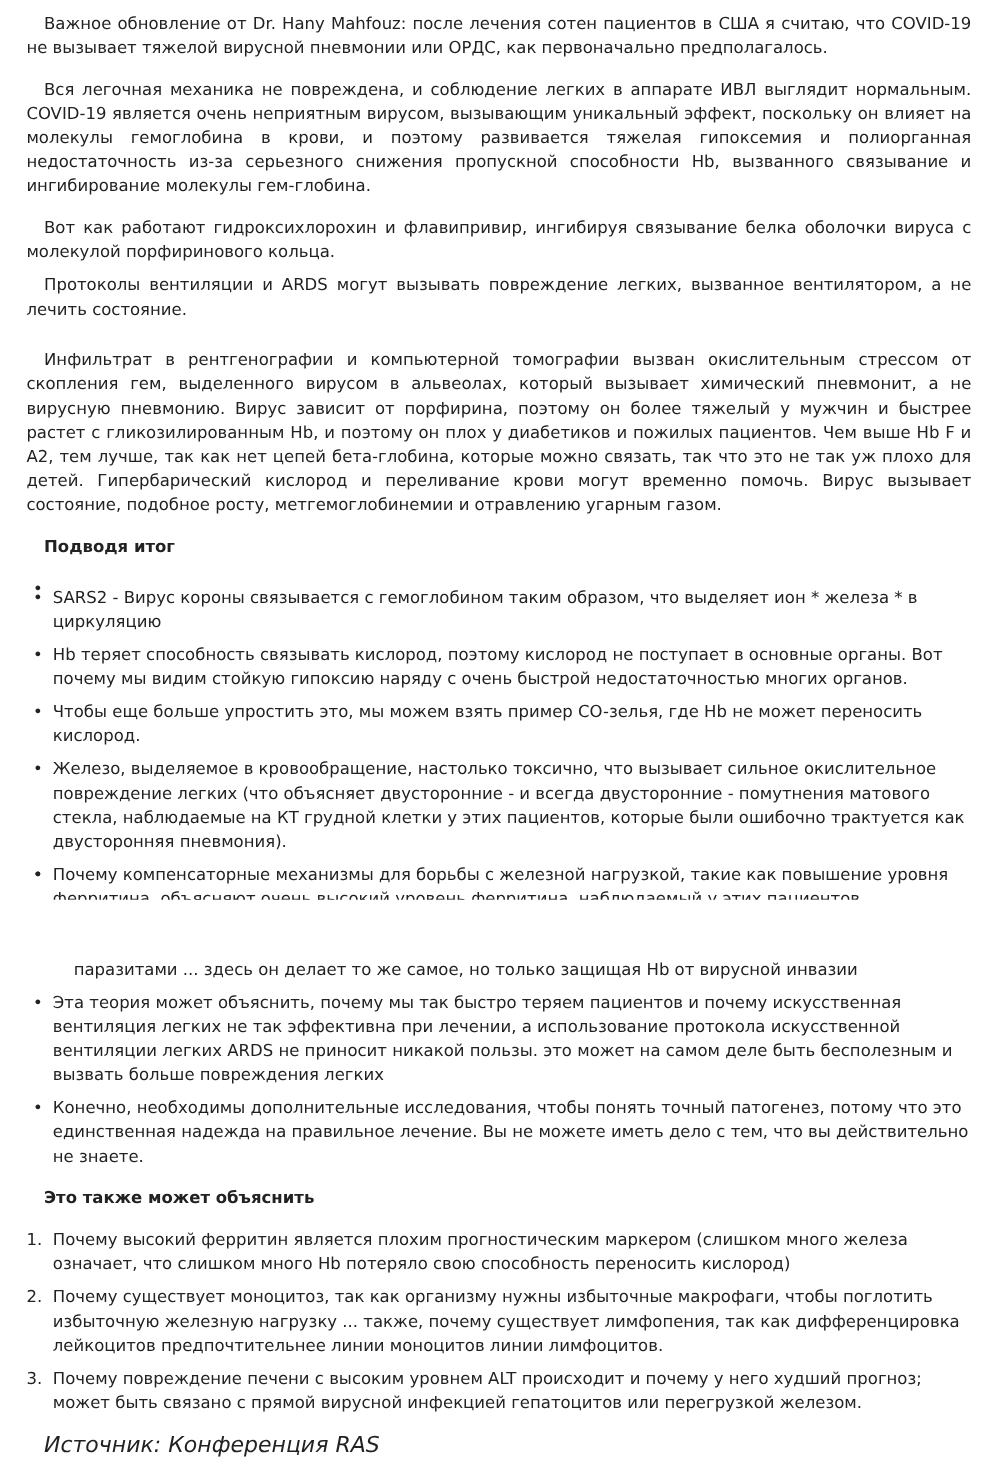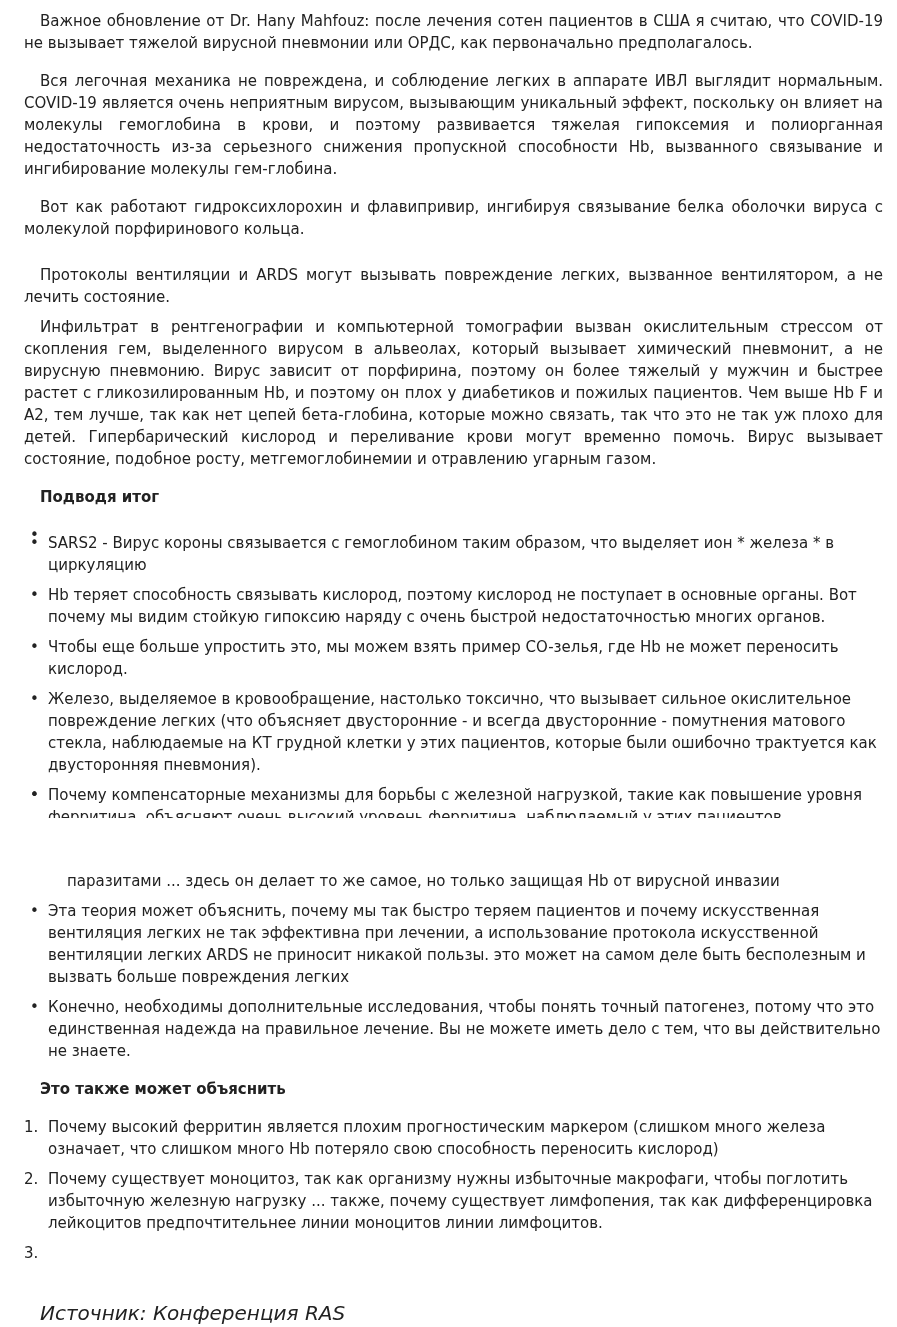--- a/index.html
+++ b/index.html
@@ -29,21 +29,21 @@
   .abs { position: absolute; left: 24px; right: 14px; }
 </style>
 </head>
 <body>
 
 <div class="page">
 
   <p class="para abs" style="top:10px">Важное обновление от Dr. Hany Mahfouz: после лечения сотен пациентов в США я считаю, что COVID-19 не вызывает тяжелой вирусной пневмонии или ОРДС, как первоначально предполагалось.</p>
   <p class="para abs" style="top:70px">Вся легочная механика не повреждена, и соблюдение легких в аппарате ИВЛ выглядит нормальным. COVID-19 является очень неприятным вирусом, вызывающим уникальный эффект, поскольку он влияет на молекулы гемоглобина в крови, и поэтому развивается тяжелая гипоксемия и полиорганная недостаточность из-за серьезного снижения пропускной способности Hb, вызванного связывание и ингибирование молекулы гем-глобина.</p>
   <p class="para abs" style="top:196px">Вот как работают гидроксихлорохин и флавипривир, ингибируя связывание белка оболочки вируса с молекулой порфиринового кольца.</p>
-  <p class="para abs" style="top:264px">Протоколы вентиляции и ARDS могут вызывать повреждение легких, вызванное вентилятором, а не лечить состояние.</p>
+  <p class="para abs" style="top:248px">Протоколы вентиляции и ARDS могут вызывать повреждение легких, вызванное вентилятором, а не лечить состояние.</p>
   <p class="para abs" style="top:316px">Инфильтрат в рентгенографии и компьютерной томографии вызван окислительным стрессом от скопления гем, выделенного вирусом в альвеолах, который вызывает химический пневмонит, а не вирусную пневмонию. Вирус зависит от порфирина, поэтому он более тяжелый у мужчин и быстрее растет с гликозилированным Hb, и поэтому он плох у диабетиков и пожилых пациентов. Чем выше Hb F и A2, тем лучше, так как нет цепей бета-глобина, которые можно связать, так что это не так уж плохо для детей. Гипербарический кислород и переливание крови могут временно помочь. Вирус вызывает состояние, подобное росту, метгемоглобинемии и отравлению угарным газом.</p>
 
   <h3 class="heading abs" style="top:486px">Подводя итог</h3>
 
   <ul class="bullets abs" style="top:524px">
     <li style="margin-bottom:8px"><span class="bullet">•</span></li>
     <li style="margin-bottom:8px"><span class="bullet">•</span><span> SARS2 - Вирус короны связывается с гемоглобином таким образом, что выделяет ион * железа * в циркуляцию</span></li>
     <li style="margin-bottom:8px"><span class="bullet">•</span><span> Hb  теряет способность связывать кислород, поэтому кислород не поступает в основные органы. Вот почему мы видим стойкую гипоксию наряду с очень быстрой недостаточностью многих органов.</span></li>
     <li style="margin-bottom:8px"><span class="bullet">•</span><span>Чтобы еще больше упростить это, мы можем взять пример CO-зелья, где Hb не может переносить кислород.</span></li>
     <li style="margin-bottom:8px"><span class="bullet">•</span><span>Железо, выделяемое в кровообращение, настолько токсично, что вызывает сильное окислительное повреждение легких (что объясняет двусторонние - и всегда двусторонние - помутнения матового стекла, наблюдаемые на КТ грудной клетки у этих пациентов, которые были ошибочно трактуется как двусторонняя пневмония).</span></li>
@@ -58,17 +58,17 @@
   <ul class="bullets abs" style="top:900px">
     <li style="margin-bottom:8px"><span class="bullet">•</span><span>Эта теория может объяснить, почему мы так быстро теряем пациентов и почему искусственная вентиляция легких не так эффективна при лечении, а использование протокола искусственной вентиляции легких ARDS не приносит никакой пользы. это может на самом деле быть бесполезным и вызвать больше повреждения легких</span></li>
     <li><span class="bullet">•</span><span> Конечно, необходимы дополнительные исследования, чтобы понять точный патогенез, потому что это единственная надежда на правильное лечение. Вы не можете иметь дело с тем, что вы действительно не знаете.</span></li>
   </ul>
 
   <h3 class="heading abs" style="top:1078px">Это также может объяснить</h3>
 
   <ol class="numbered abs" style="top:1116px">
     <li style="margin-bottom:8px"><span class="num">1.</span><span>Почему высокий ферритин  является плохим прогностическим маркером (слишком много железа означает, что слишком много Hb потеряло свою способность переносить кислород)</span></li>
     <li style="margin-bottom:8px"><span class="num">2.</span><span>Почему существует  моноцитоз, так как организму нужны избыточные макрофаги, чтобы поглотить избыточную железную нагрузку ... также, почему существует лимфопения, так как дифференцировка лейкоцитов предпочтительнее линии моноцитов линии лимфоцитов.</span></li>
-    <li><span class="num">3.</span></li>
+    <li><span class="num">3.</span><span>Почему повреждение печени  с высоким уровнем ALT  происходит и почему у него худший прогноз; может быть связано с прямой вирусной инфекцией гепатоцитов или перегрузкой железом.</span></li>
   </ol>
 
   <div class="source abs" style="top:1302px">Источник: Конференция RAS</div>
 </div>
 
 </body></html>

